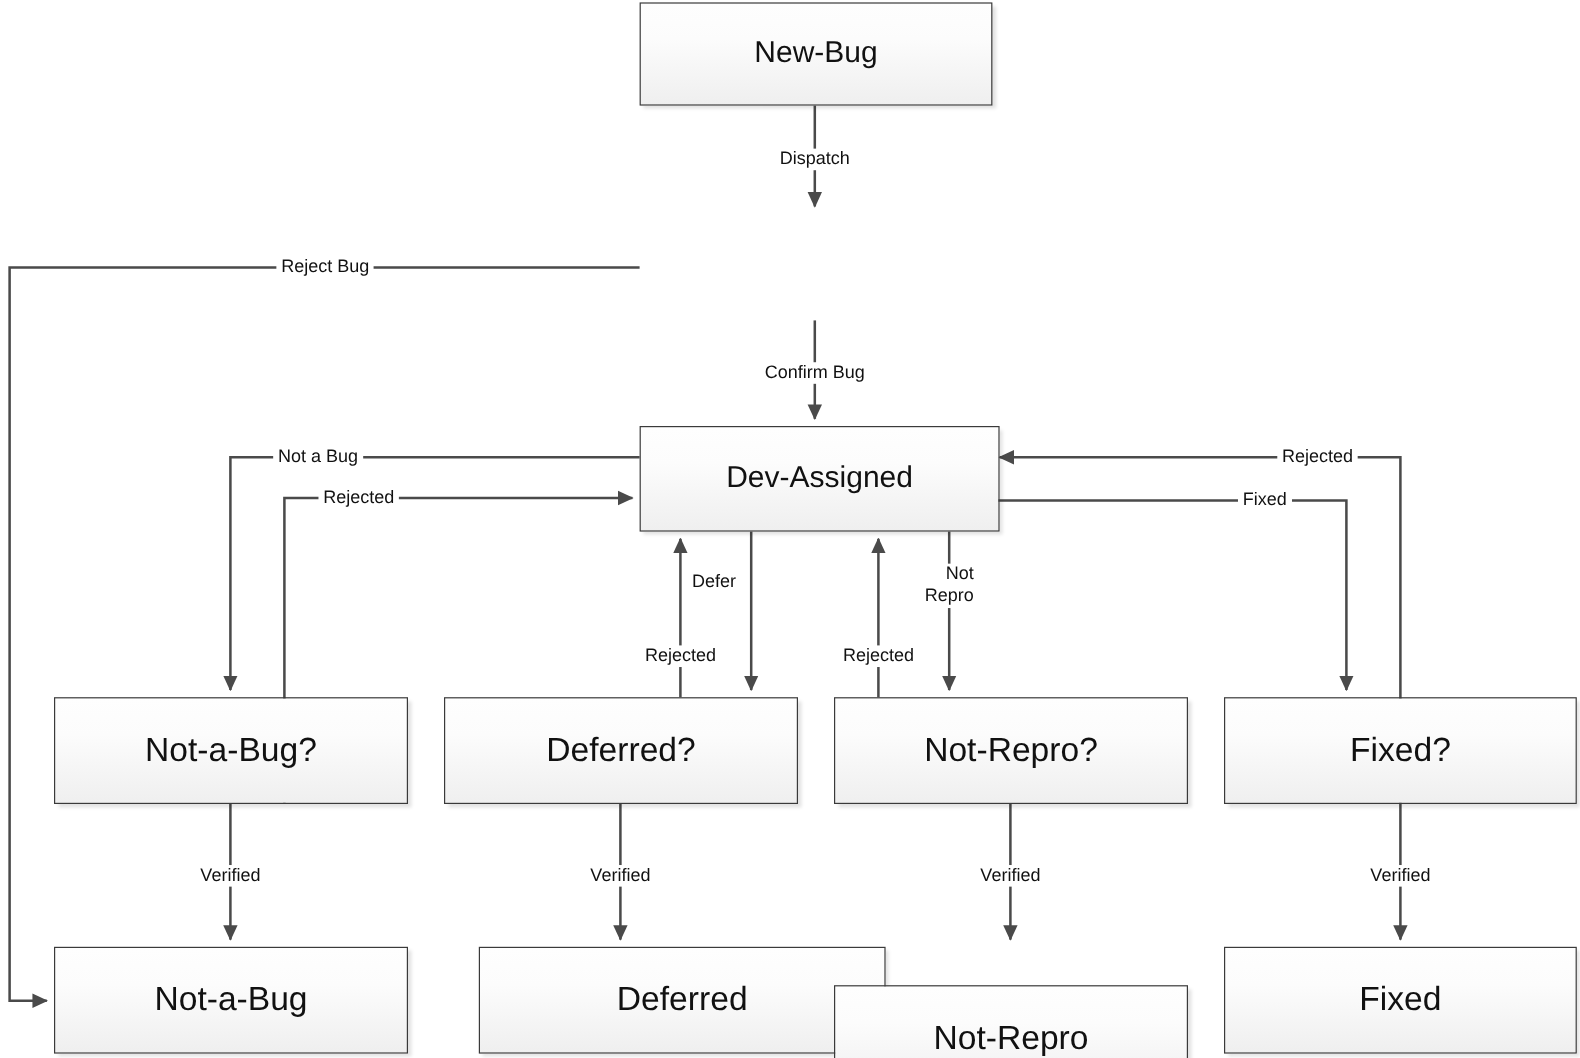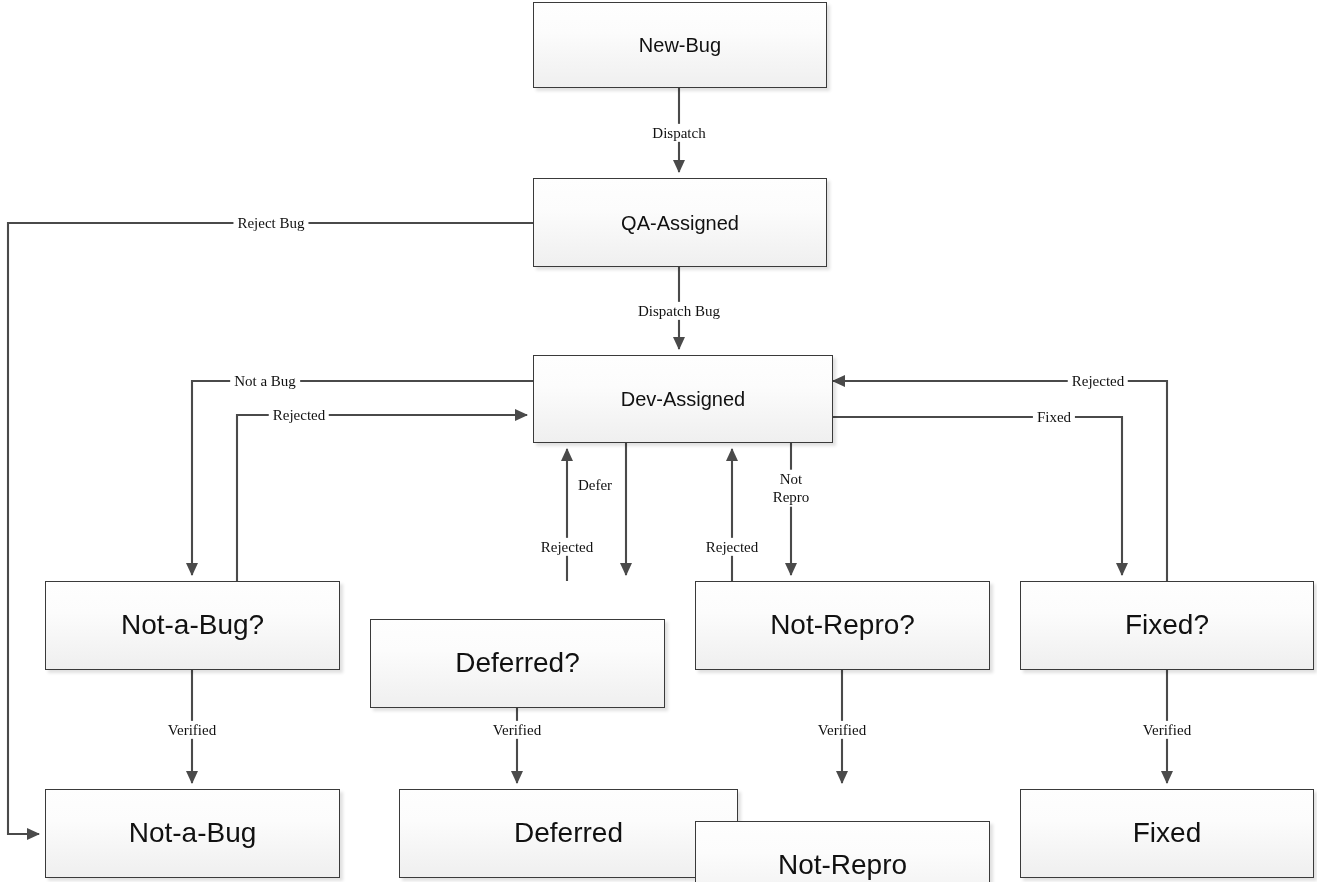--- a/index.html
+++ b/index.html
@@ -31,34 +31,33 @@
     border: 1px solid #3a3a3a;
     background: linear-gradient(to bottom, #fefefe 0%, #fcfcfc 35%, #f3f3f3 80%, #efefef 100%);
     box-shadow: 3px 3px 3px rgba(0,0,0,0.12);
     display: flex;
     align-items: center;
     justify-content: center;
     color: #111111;
     line-height: 1.1;
     z-index: 5;
   }
-  .node.lg { font-size: 20px; }
+  .node.lg { font-size: 25px; }
   .node.md { font-size: 28px; }
   .edge-label {
     position: absolute;
     font-size: 15px;
     color: #111111;
     background: #ffffff;
     padding: 0 4px;
     white-space: pre;
-    text-align: center;
+    text-align: right;
     line-height: 1.22;
     z-index: 6;
     transform: translate(-50%, -50%);
-    font-family: Liberation Serif, serif;
   }
 </style>
 </head>
 <body>
 
 <div id="stage">
 
   <svg id="edges" viewBox="0 0 1317 882" xmlns="http://www.w3.org/2000/svg">
     <defs>
       <marker id="arrow" viewBox="0 0 10 10" refX="9.2" refY="5" markerWidth="6.2" markerHeight="6.2" orient="auto-start-reverse">
@@ -95,30 +94,27 @@
 
       <path d="M 842 670 L 842 783" marker-end="url(#arrow)"></path>
 
       <path d="M 1167 670 L 1167 783" marker-end="url(#arrow)"></path>
     </g>
   </svg>
 
   <div class="node lg" style="left: 533px; top: 2px; width: 294px; height: 86px;">
       <span>New-Bug</span>
     </div>
-  <div class="node lg" style="left: 533px; top: 178px; width: 294px; height: 89px;">
-      <span>QA-Assigned</span>
-    </div>
   <div class="node lg" style="left: 533px; top: 355px; width: 300px; height: 88px;">
       <span>Dev-Assigned</span>
     </div>
   <div class="node md" style="left: 45px; top: 581px; width: 295px; height: 89px;">
       <span>Not-a-Bug?</span>
     </div>
-  <div class="node md" style="left: 370px; top: 581px; width: 295px; height: 89px; margin-top: 38px;">
+  <div class="node md" style="left: 370px; top: 581px; width: 295px; height: 89px;">
       <span>Deferred?</span>
     </div>
   <div class="node md" style="left: 695px; top: 581px; width: 295px; height: 89px;">
       <span>Not-Repro?</span>
     </div>
   <div class="node md" style="left: 1020px; top: 581px; width: 294px; height: 89px;">
       <span>Fixed?</span>
     </div>
   <div class="node md" style="left: 45px; top: 789px; width: 295px; height: 89px;">
       <span>Not-a-Bug</span>
@@ -127,21 +123,21 @@
       <span>Deferred</span>
     </div>
   <div class="node md" style="left: 695px; top: 789px; width: 295px; height: 89px; margin-top: 32px;">
       <span>Not-Repro</span>
     </div>
   <div class="node md" style="left: 1020px; top: 789px; width: 294px; height: 89px;">
       <span>Fixed</span>
     </div>
 
   <div class="edge-label" style="left: 679px; top: 133px;">Dispatch</div>
-  <div class="edge-label" style="left: 679px; top: 311px;">Dispatch Bug</div>
+  <div class="edge-label" style="left: 679px; top: 311px;">Confirm Bug</div>
   <div class="edge-label" style="left: 271px; top: 223px;">Reject Bug</div>
   <div class="edge-label" style="left: 265px; top: 381px;">Not a Bug</div>
   <div class="edge-label" style="left: 299px; top: 415px;">Rejected</div>
   <div class="edge-label" style="left: 595px; top: 485px;">Defer</div>
   <div class="edge-label" style="left: 567px; top: 547px;">Rejected</div>
   <div class="edge-label" style="left: 791px; top: 488px;">Not
 Repro</div>
   <div class="edge-label" style="left: 732px; top: 547px;">Rejected</div>
   <div class="edge-label" style="left: 1054px; top: 417px;">Fixed</div>
   <div class="edge-label" style="left: 1098px; top: 381px;">Rejected</div>

